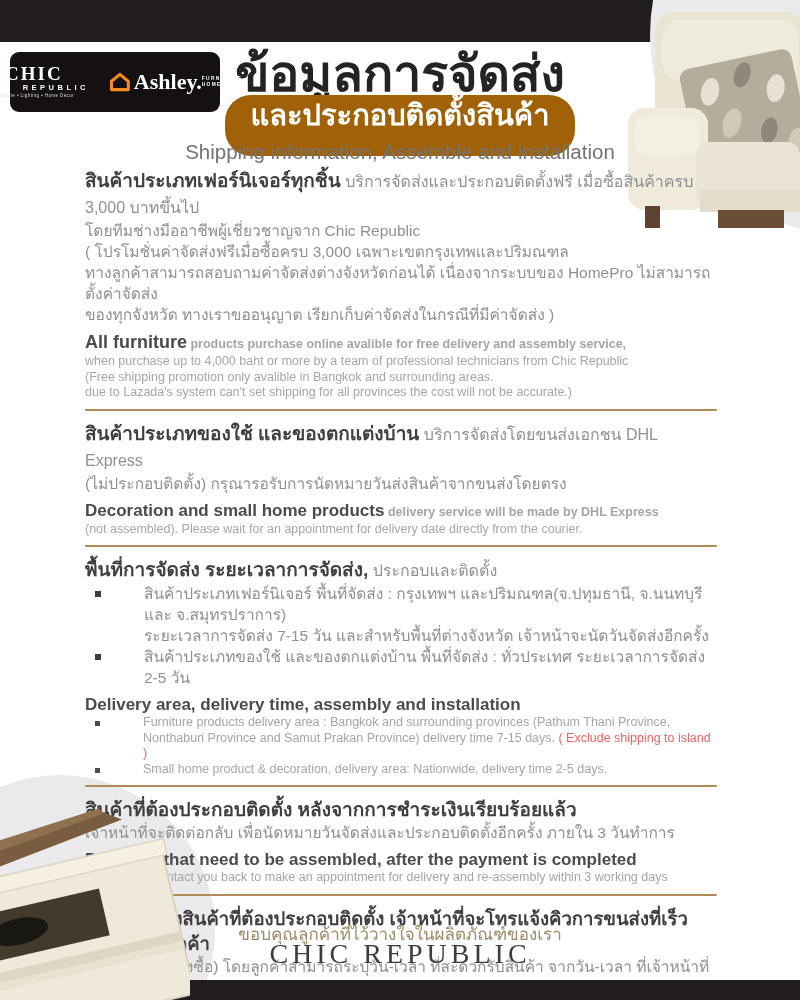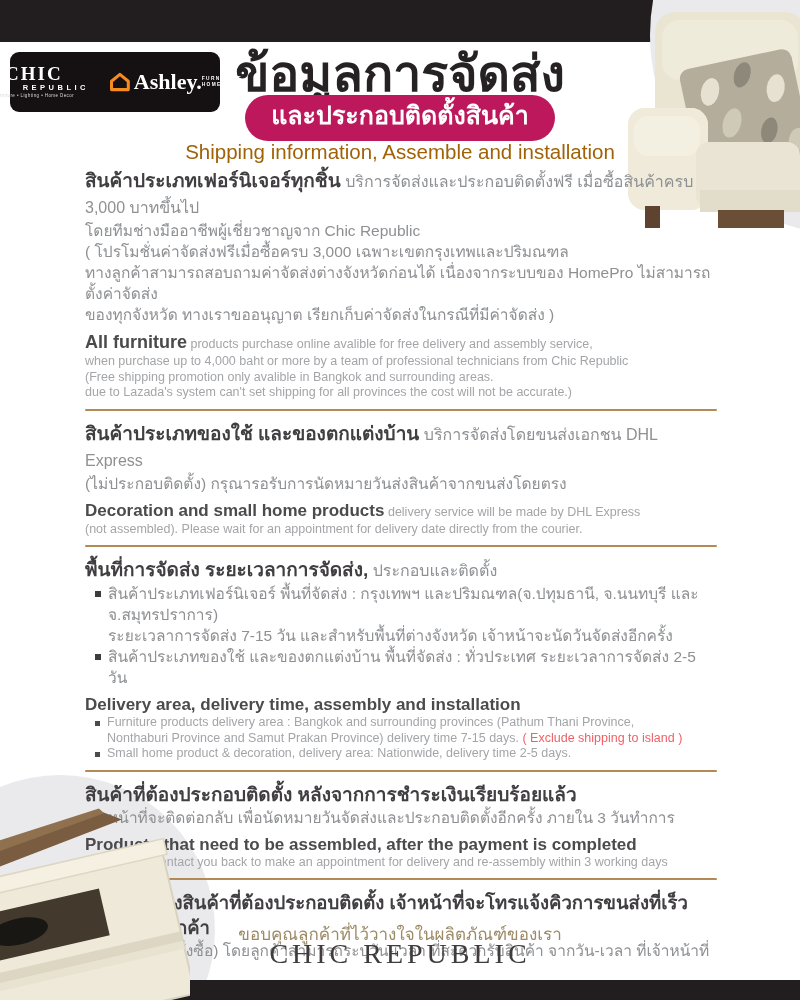--- a/index.html
+++ b/index.html
@@ -22,35 +22,35 @@
   .chic-sub  { font-size:7.5px; font-weight:700; letter-spacing:3.5px; line-height:9px;padding-left:44px; }
   .chic-tag  { font-size:4.5px; color:#d8d8d8; letter-spacing:0.4px; line-height:7px; }
   .ashley-logo { display:flex; align-items:center; gap:4px; }
   .ashley-text { display:flex; align-items:center; color:#ffffff; }
   .ashley-name { font-family:"Liberation Serif", serif; font-size:22px; font-weight:700; line-height:20px; }
   .ashley-sub  { font-size:4.8px; font-weight:700; letter-spacing:1.4px; line-height:6px; }
   
   .title { position:absolute; left:0; top:34px; width:800px; text-align:center; z-index:2;
            font-size:50px; font-weight:800; color:#262223; letter-spacing:0px; }
   .badge-row { position:absolute; left:0; top:95px; width:800px; display:flex; justify-content:center; z-index:2; }
-  .badge { background:#be185d; color:#ffffff; font-size:25px; font-weight:700;
-           padding:4px 26px 9px 26px; border-radius:26px; line-height:33px; }
+  .badge { background:#a16207; color:#ffffff; font-size:29px; font-weight:700;
+           padding:4px 26px 24px 26px; border-radius:26px; line-height:33px; }
   .subtitle { position:absolute; left:0; top:140px; width:800px; text-align:center; z-index:2;
-              font-size:20.5px; color:#a16207; }
+              font-size:20.5px; color:#737373; }
   
   .content { position:absolute; left:85px; top:168px; width:632px; z-index:5; }
   .th-head { font-size:19px; line-height:25px; font-weight:700; color:#403e41; }
   .th-head .rest { font-weight:400; color:#8e9093; font-size:16px; }
   .th-body { font-size:15.5px; line-height:21px; color:#8e9093; }
   .en-block { margin-top:7px; }
   .en-head { font-size:17px; line-height:20px; font-weight:700; color:#4b4b4d; }
-  .en-head .rest { font-weight:400; color:#a3a5a8; font-size:12.5px; }
+  .en-head .rest { font-weight:700; color:#a3a5a8; font-size:12.5px; }
   .en-body { font-size:12.5px; line-height:15.5px; color:#a3a5a8; }
   .divider { height:2px; background:#b28a55; margin:8px 0 10px 0; border-radius:1px; }
-  .bullet-row { display:flex; }
+  .bullet-row { display:flex;gap:36px; }
   .bullet-marker { width:6px; height:6px; background:#3d3b3c; margin:8px 7px 0 10px; flex:0 0 auto; }
   .bullet-marker.en { background:#4b4b4d; margin-top:6px; width:5px; height:5px; }
   .red-note { color:#f25f63; }
   
   .thanks { position:absolute; left:0; top:920px; width:800px; text-align:center; z-index:5;
             font-size:17px; color:#9c8a66; }
   .brand  { position:absolute; left:0; top:938px; width:800px; text-align:center; z-index:5;
             font-family:"Liberation Serif", serif; font-size:28px; letter-spacing:4px; color:#403c3b; }
   .bottombar { position:absolute; left:0; bottom:0; width:800px; height:20px; background:#221e1f; z-index:6; }
   .bl-circle { position:absolute; left:-95px; top:775px; width:310px; height:310px; border-radius:50%; background:#eaeaec; z-index:4; }

